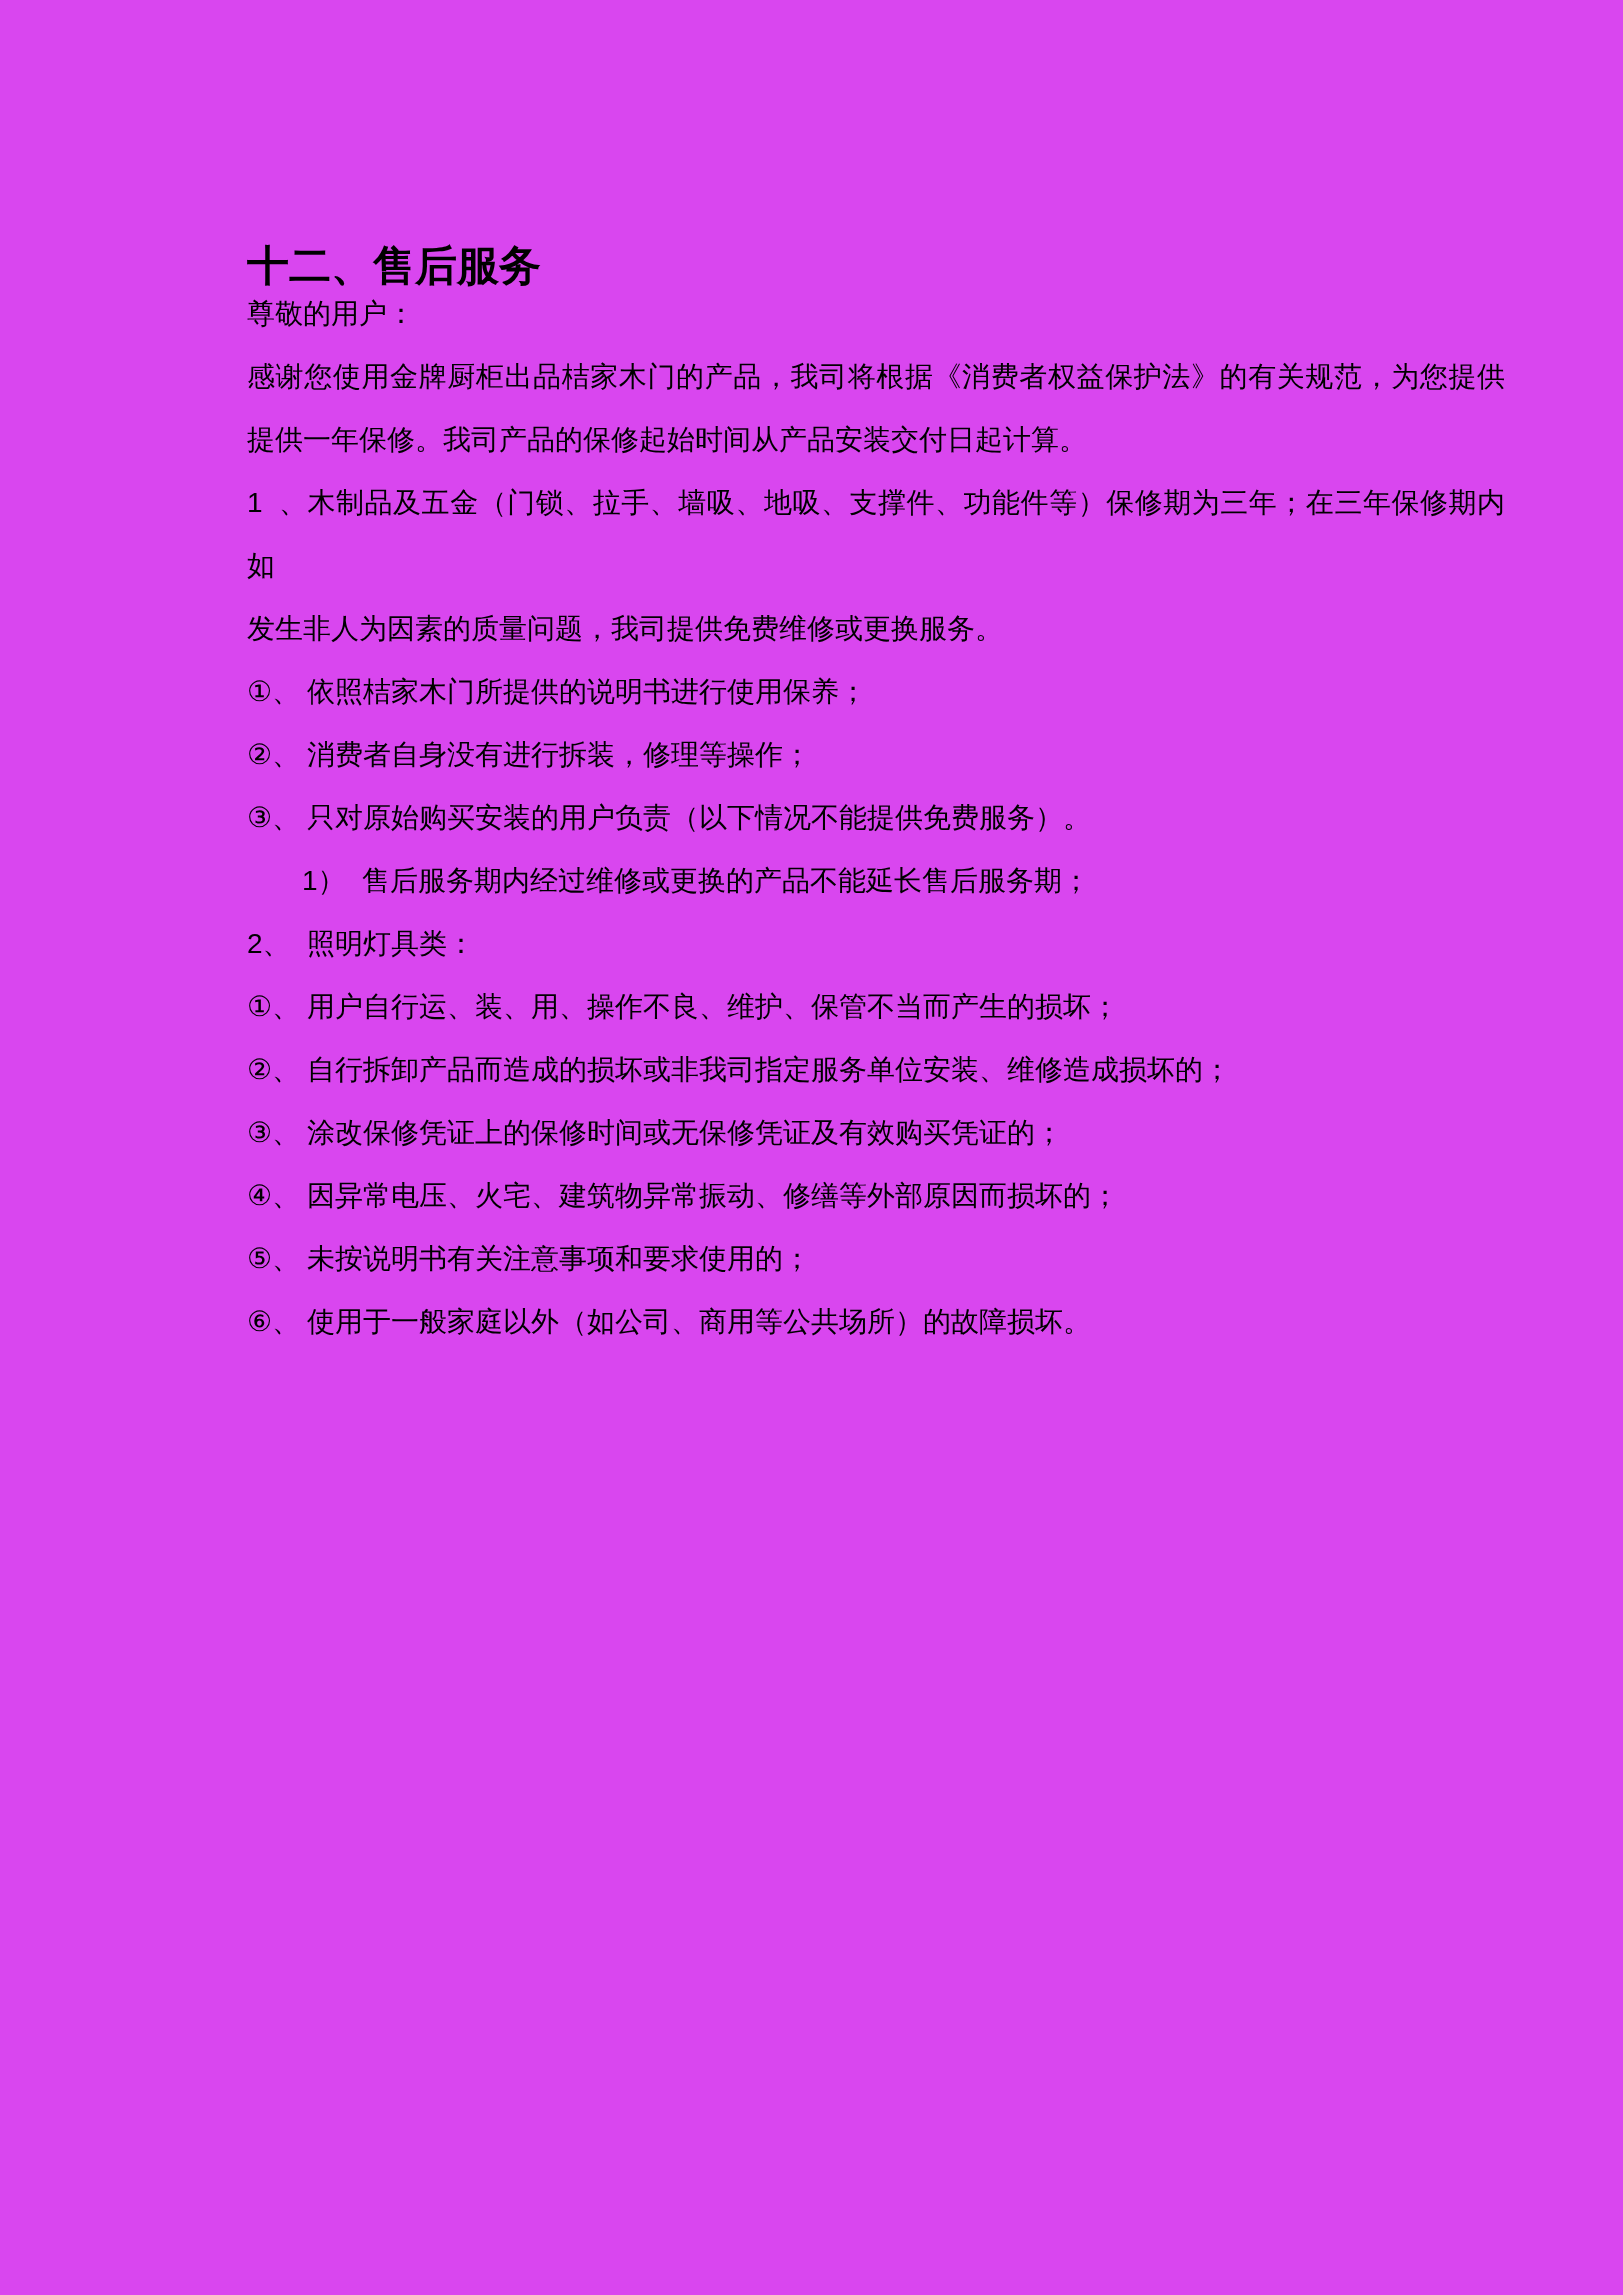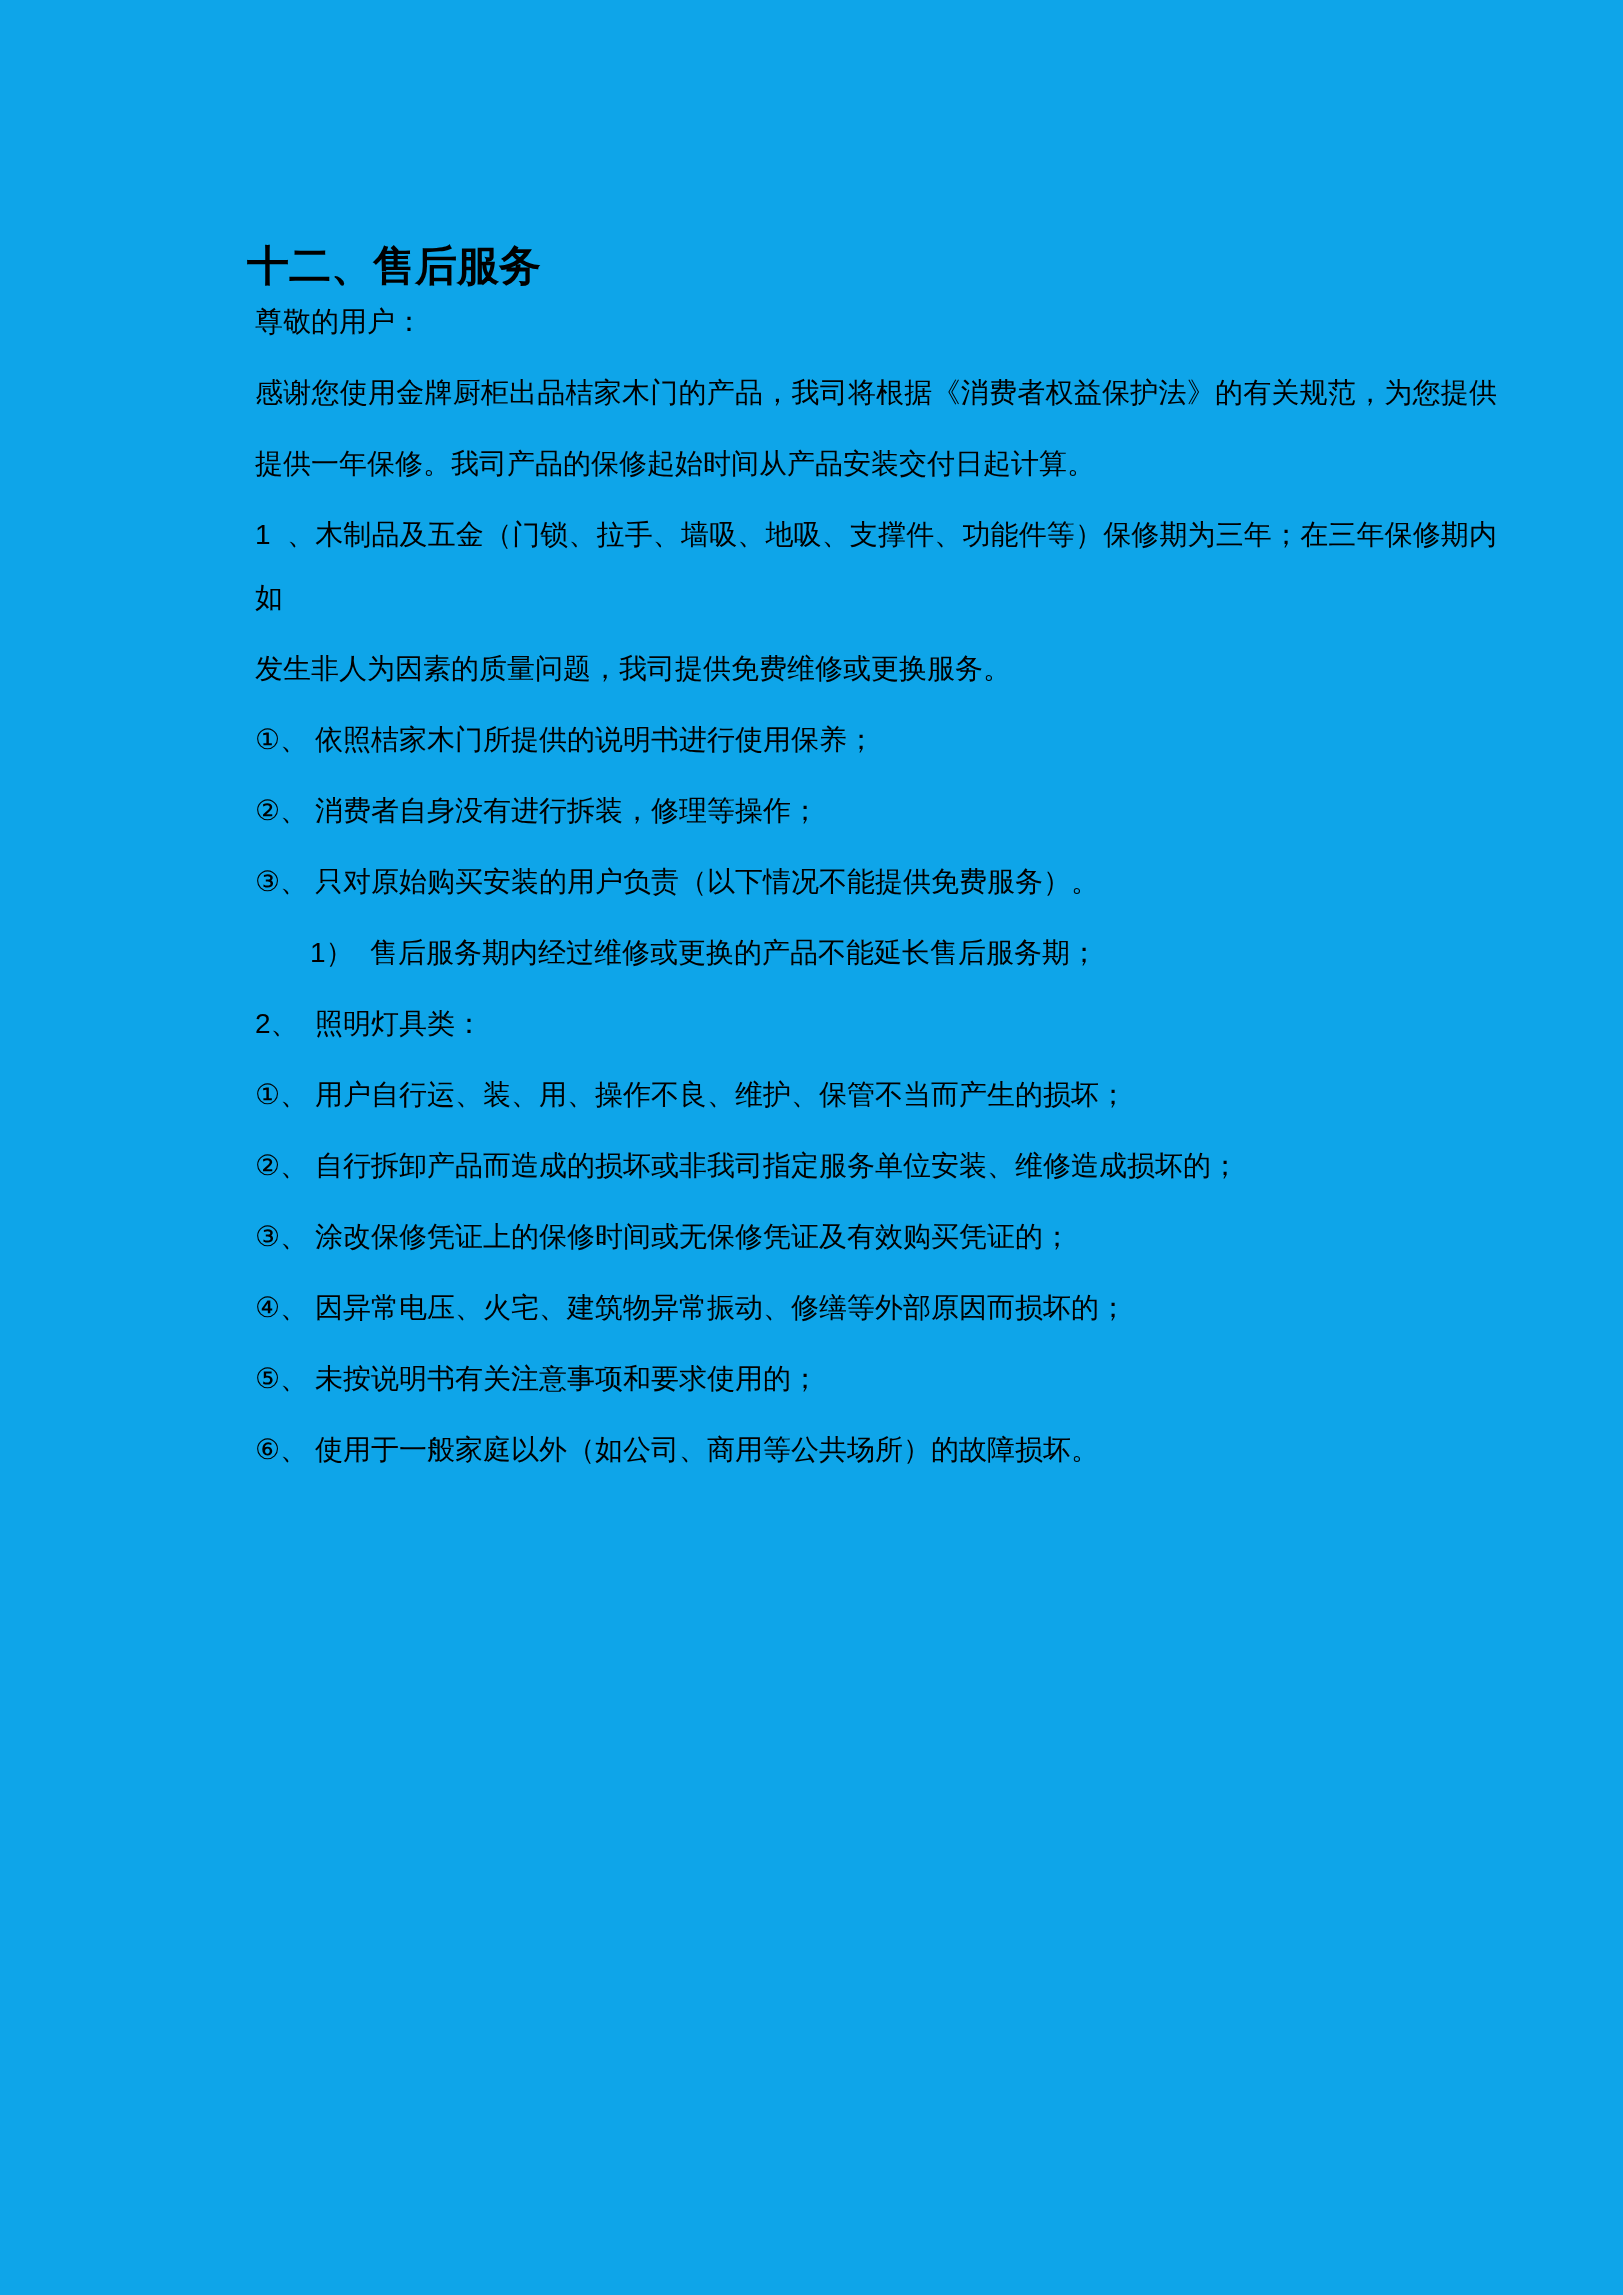--- a/index.html
+++ b/index.html
@@ -4,21 +4,21 @@
 <style>
   html, body {
     margin: 0;
     padding: 0;
     background: #888;
   }
   .page {
     position: relative;
     width: 1623px;
     height: 2295px;
-    background: #0ea5e9;
+    background: #d946ef;
     font-family: "Liberation Sans", sans-serif;
     color: #000000;
     overflow: hidden;
   }
   .title {
     position: absolute;
     left: 247px;
     top: 215px;
     font-size: 42px;
     line-height: 1.1;
@@ -29,21 +29,21 @@
   .doc-body {
     position: absolute;
     left: 247px;
     top: 282px;
     width: 1258px;
     font-size: 28px;
     line-height: 63px;
     text-align: justify;
   }
   .line {
-    margin: 8px;
+    margin: 0;
     padding: 0;
   }
   .line.full {
     text-align-last: justify;
     text-justify: inter-character;
   }
   .line.indent {
     padding-left: 55px;
   }
   .marker {

